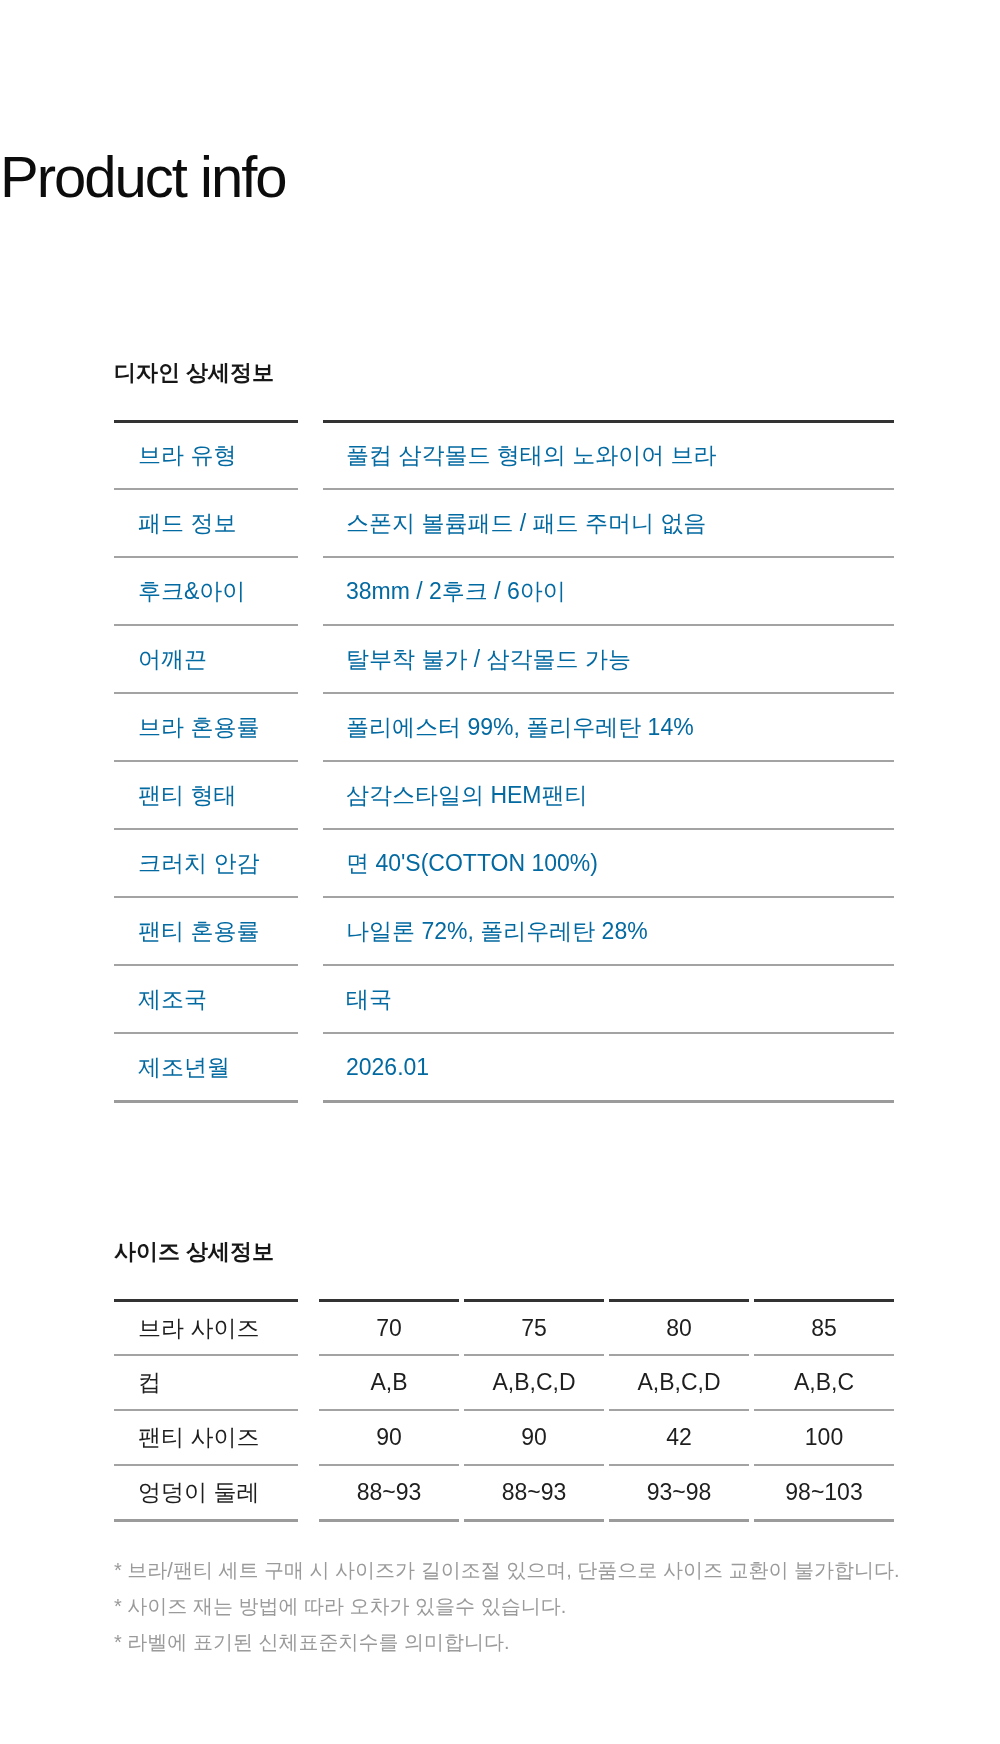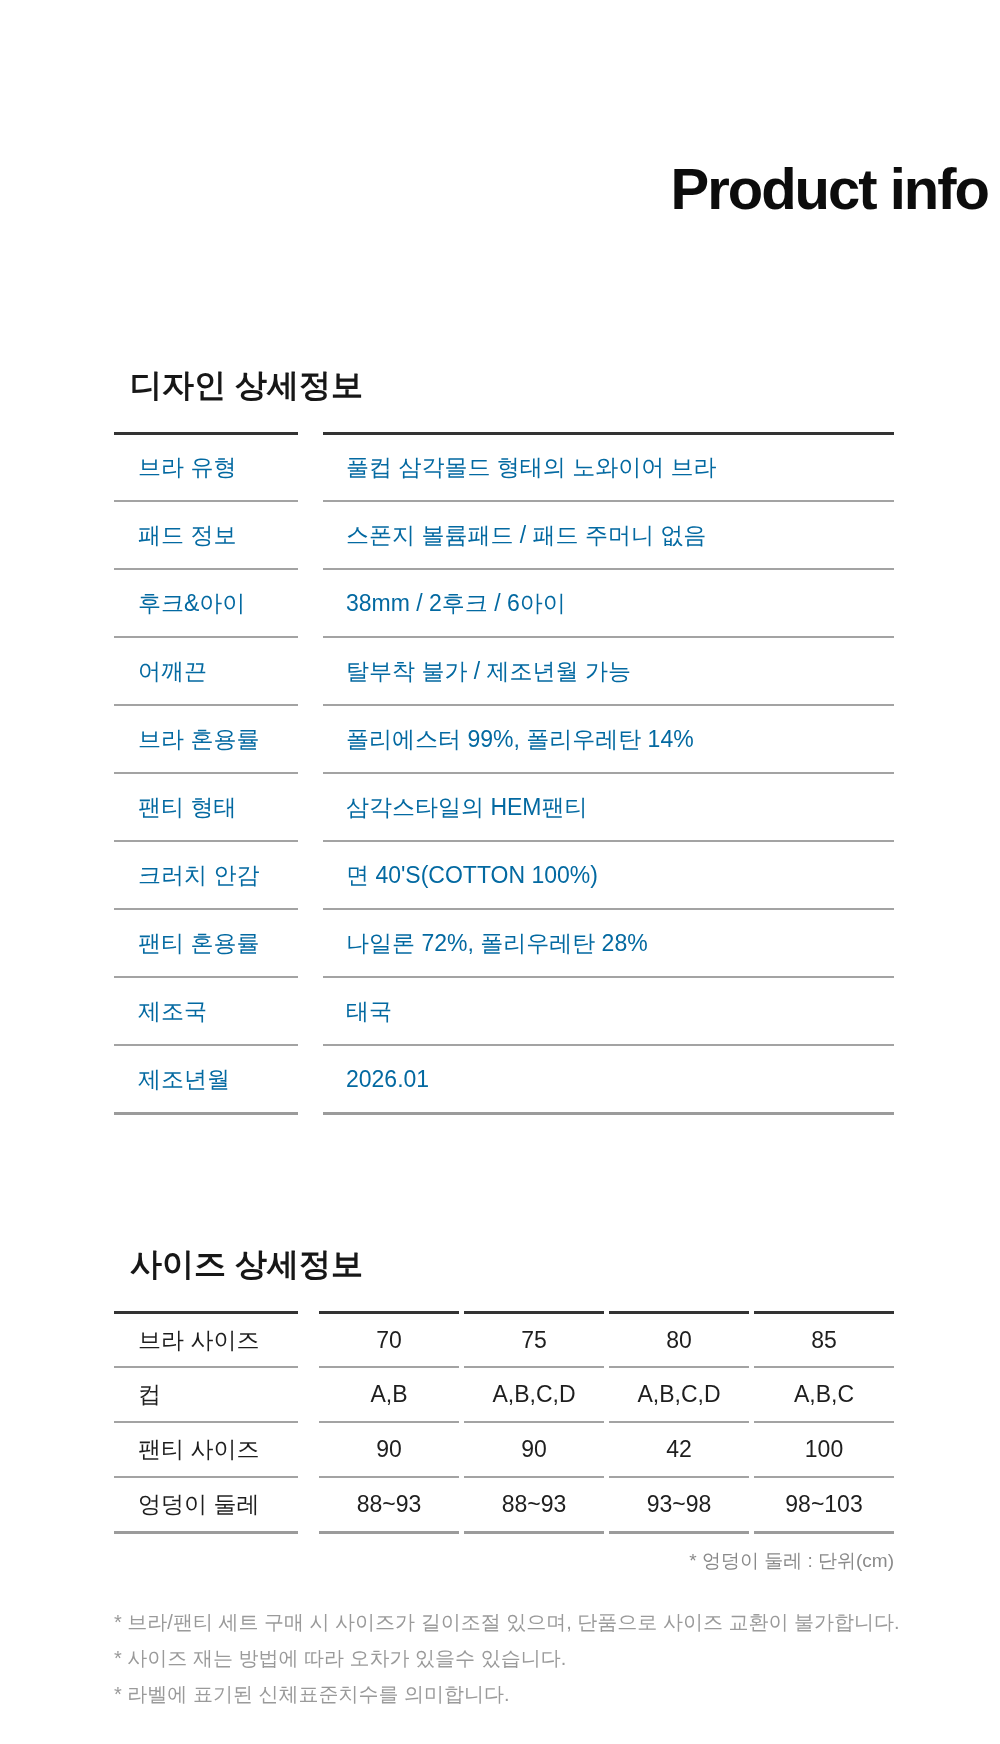--- a/index.html
+++ b/index.html
@@ -8,36 +8,36 @@
     height: 1744px;
     background: #ffffff;
     font-family: "Liberation Sans", "DejaVu Sans", sans-serif;
     color: #1e1e1e;
     overflow: hidden;
   }
   .page { width: 1000px; height: 1744px; background: #fff; }
   .content { padding: 0 106px 0 114px; }
 
   .page-title {
-    margin: 12px;
+    margin: 0;
     padding-top: 148px;
     font-size: 58px;
     line-height: 1.0;
-    font-weight: 700;
+    font-weight: 400;
     letter-spacing: -2px;
-    text-align: right;
+    text-align: left;
     color: #0c0c0c;
   }
 
   .section-heading {
-    font-size: 32px;
+    font-size: 22px;
     line-height: 34px;
     font-weight: 700;
     color: #171717;
-    margin: 16px;
+    margin: 0;
   }
   .heading-design { margin-top: 150px; }
   .heading-size   { margin-top: 132px; }
 
   
   .design-table {
     margin-top: 30px;
     display: flex;
   }
   .d-col { border-bottom: 3px solid #9b9b9b; }
@@ -115,21 +115,21 @@
         <div class="d-cell">팬티 형태</div>
         <div class="d-cell">크러치 안감</div>
         <div class="d-cell">팬티 혼용률</div>
         <div class="d-cell">제조국</div>
         <div class="d-cell">제조년월</div>
       </div>
       <div class="d-col d-col-value">
         <div class="d-cell">풀컵 삼각몰드 형태의 노와이어 브라</div>
         <div class="d-cell">스폰지 볼륨패드 / 패드 주머니 없음</div>
         <div class="d-cell">38mm / 2후크 / 6아이</div>
-        <div class="d-cell">탈부착 불가 / 제조년월 가능</div>
+        <div class="d-cell">탈부착 불가 / 삼각몰드 가능</div>
         <div class="d-cell">폴리에스터 99%, 폴리우레탄 14%</div>
         <div class="d-cell">삼각스타일의 HEM팬티</div>
         <div class="d-cell">면 40'S(COTTON 100%)</div>
         <div class="d-cell">나일론 72%, 폴리우레탄 28%</div>
         <div class="d-cell">태국</div>
         <div class="d-cell">2026.01</div>
       </div>
     </div>
 
     <h2 class="section-heading heading-size">사이즈 상세정보</h2>
@@ -160,21 +160,20 @@
         <div class="s-cell">93~98</div>
       </div>
       <div class="s-col s-col-data">
         <div class="s-cell">85</div>
         <div class="s-cell">A,B,C</div>
         <div class="s-cell">100</div>
         <div class="s-cell">98~103</div>
       </div>
     </div>
 
-    <div class="size-footnote">* 엉덩이 둘레 : 단위(cm)</div>
 
     <div class="notes">
       <div>* 브라/팬티 세트 구매 시 사이즈가 길이조절 있으며, 단품으로 사이즈 교환이 불가합니다.</div>
       <div>* 사이즈 재는 방법에 따라 오차가 있을수 있습니다.</div>
       <div>* 라벨에 표기된 신체표준치수를 의미합니다.</div>
     </div>
 
   </div>
 </div>
 

